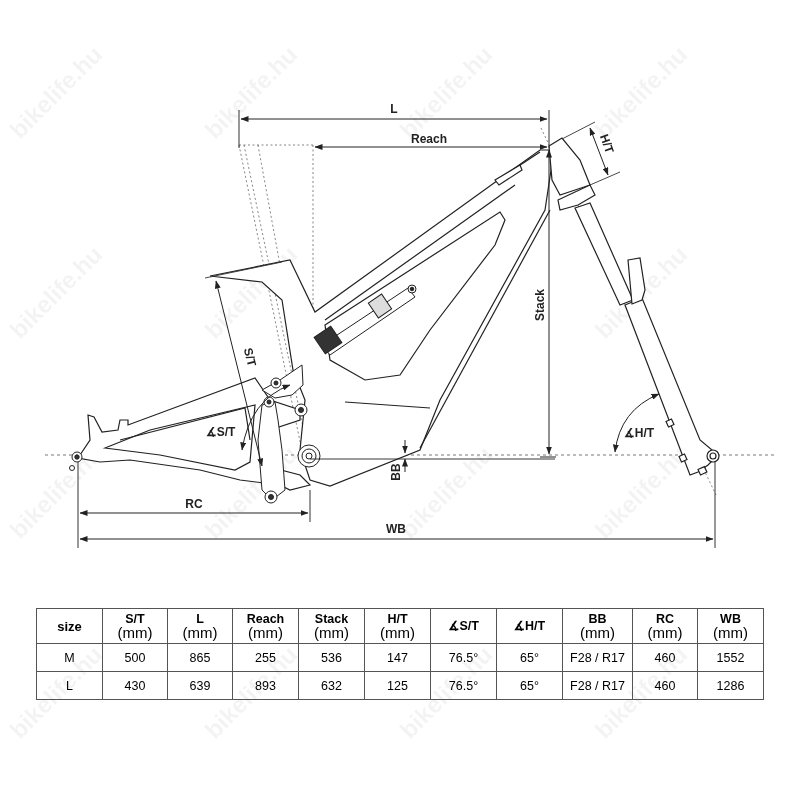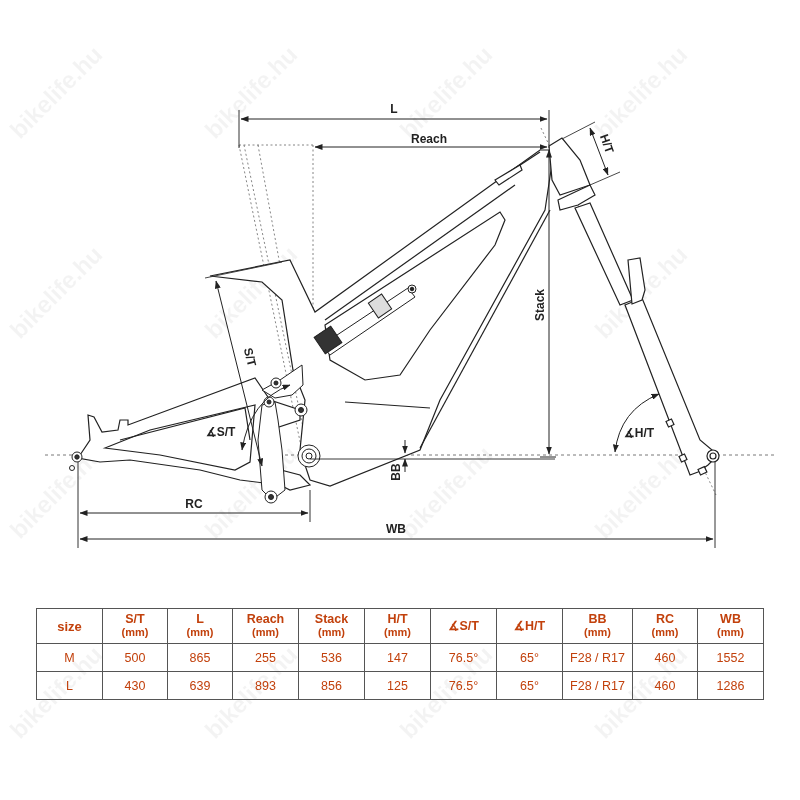--- a/index.html
+++ b/index.html
@@ -4,23 +4,23 @@
 <style>
   html, body { margin:0; padding:0; background:#ffffff; }
   body { width:800px; height:800px; position:relative; overflow:hidden;
          font-family:"Liberation Sans", sans-serif; color:#222; }
   #diagram { position:absolute; left:0; top:0; width:800px; height:600px; }
   .dim-label { font-family:"Liberation Sans", sans-serif; font-weight:bold; font-size:12px; fill:#222; }
   .watermark { font-family:"Liberation Sans", sans-serif; font-weight:bold; font-size:24px; fill:#000; opacity:0.045; }
   table.geo { position:absolute; left:36px; top:608px; border-collapse:collapse;
               width:727px; table-layout:fixed; }
   table.geo td, table.geo th { border:1.5px solid #555; text-align:center; padding:0;
-              font-family:"Liberation Sans", sans-serif; font-size:12.5px; color:#c2410c; }
+              font-family:"Liberation Sans", sans-serif; font-size:12.5px; color:#000000; }
   table.geo th { font-weight:bold; height:34px; line-height:13px; }
-  table.geo th .unit { display:block; font-weight:bold; font-size:11px; }
+  table.geo th .unit { display:block; font-weight:normal; font-size:15px; }
   table.geo td { height:27px; }
   table.geo th.size-h { font-size:13px; }
 </style>
 </head>
 <body>
 
 <svg id="watermarks" width="800" height="800" style="position:absolute;left:0;top:0;pointer-events:none;">
   <g>
     <text class="watermark" transform="translate(20,140) rotate(-45)">bikelife.hu</text>
     <text class="watermark" transform="translate(215,140) rotate(-45)">bikelife.hu</text>
@@ -221,21 +221,21 @@
       <td>65°</td>
       <td>F28 / R17</td>
       <td>460</td>
       <td>1552</td>
     </tr>
     <tr>
       <td>L</td>
       <td>430</td>
       <td>639</td>
       <td>893</td>
-      <td>856</td>
+      <td>632</td>
       <td>125</td>
       <td>76.5°</td>
       <td>65°</td>
       <td>F28 / R17</td>
       <td>460</td>
       <td>1286</td>
     </tr>
   </tbody>
 </table>
 

